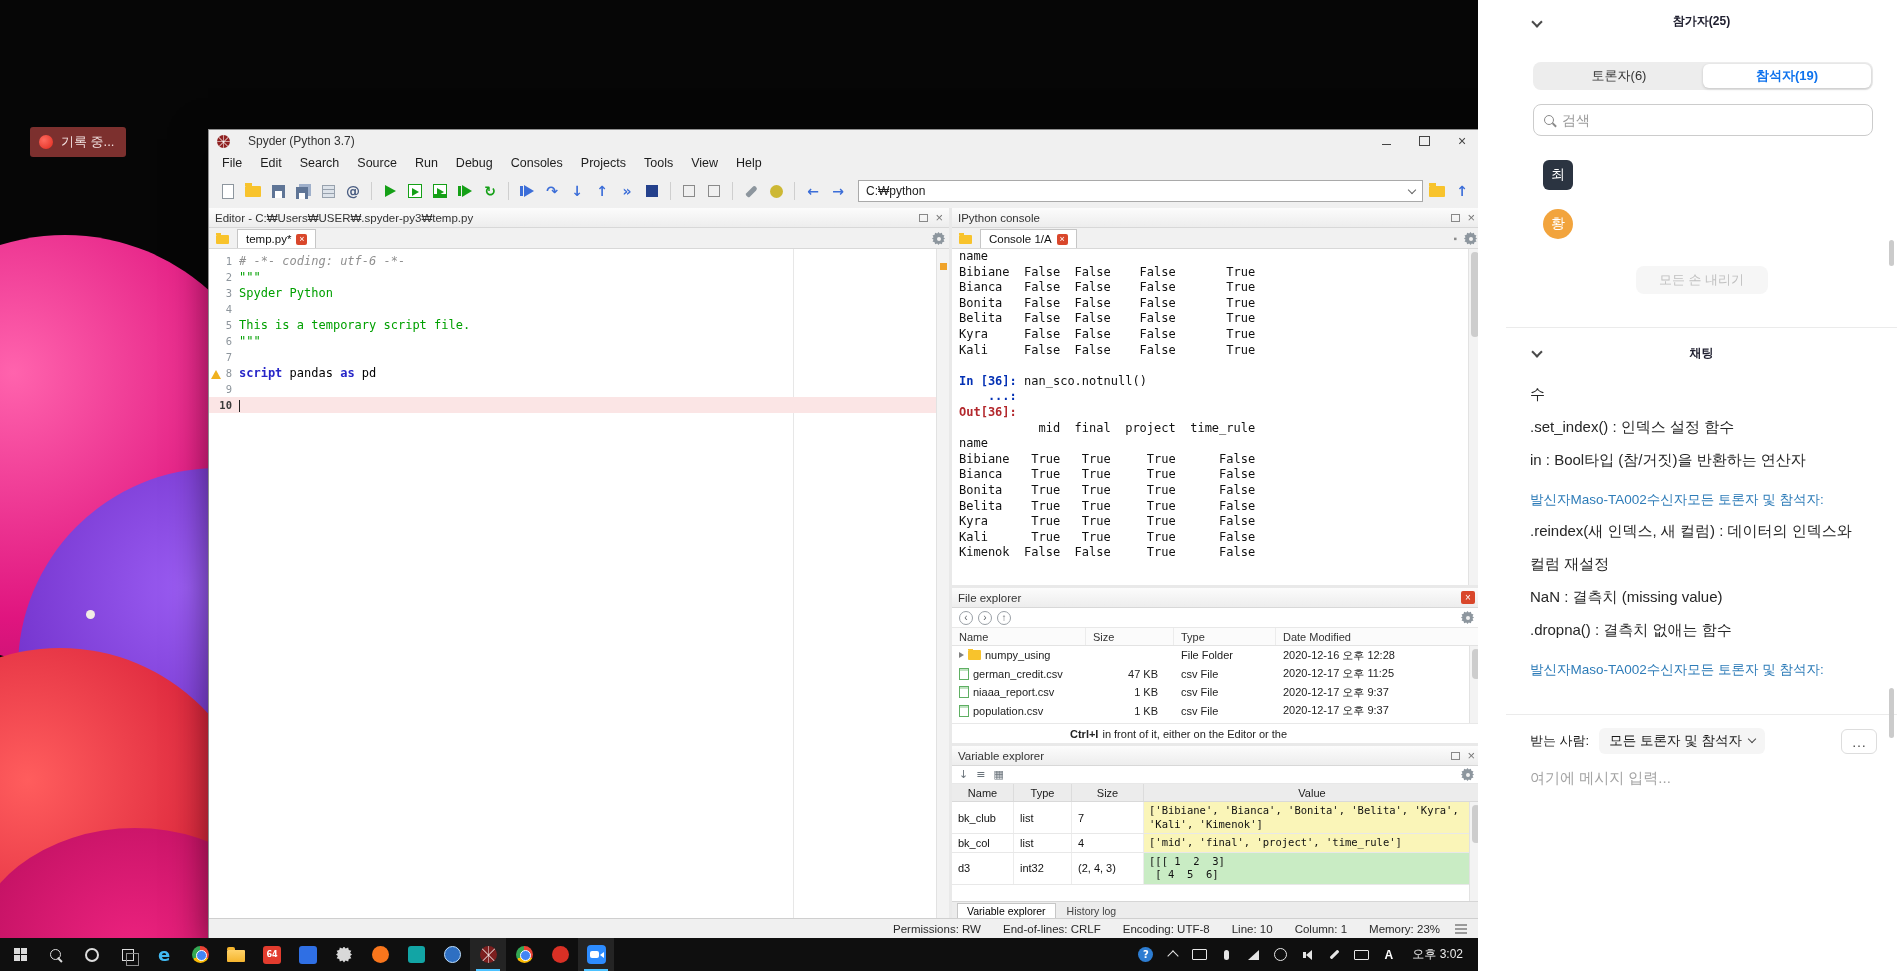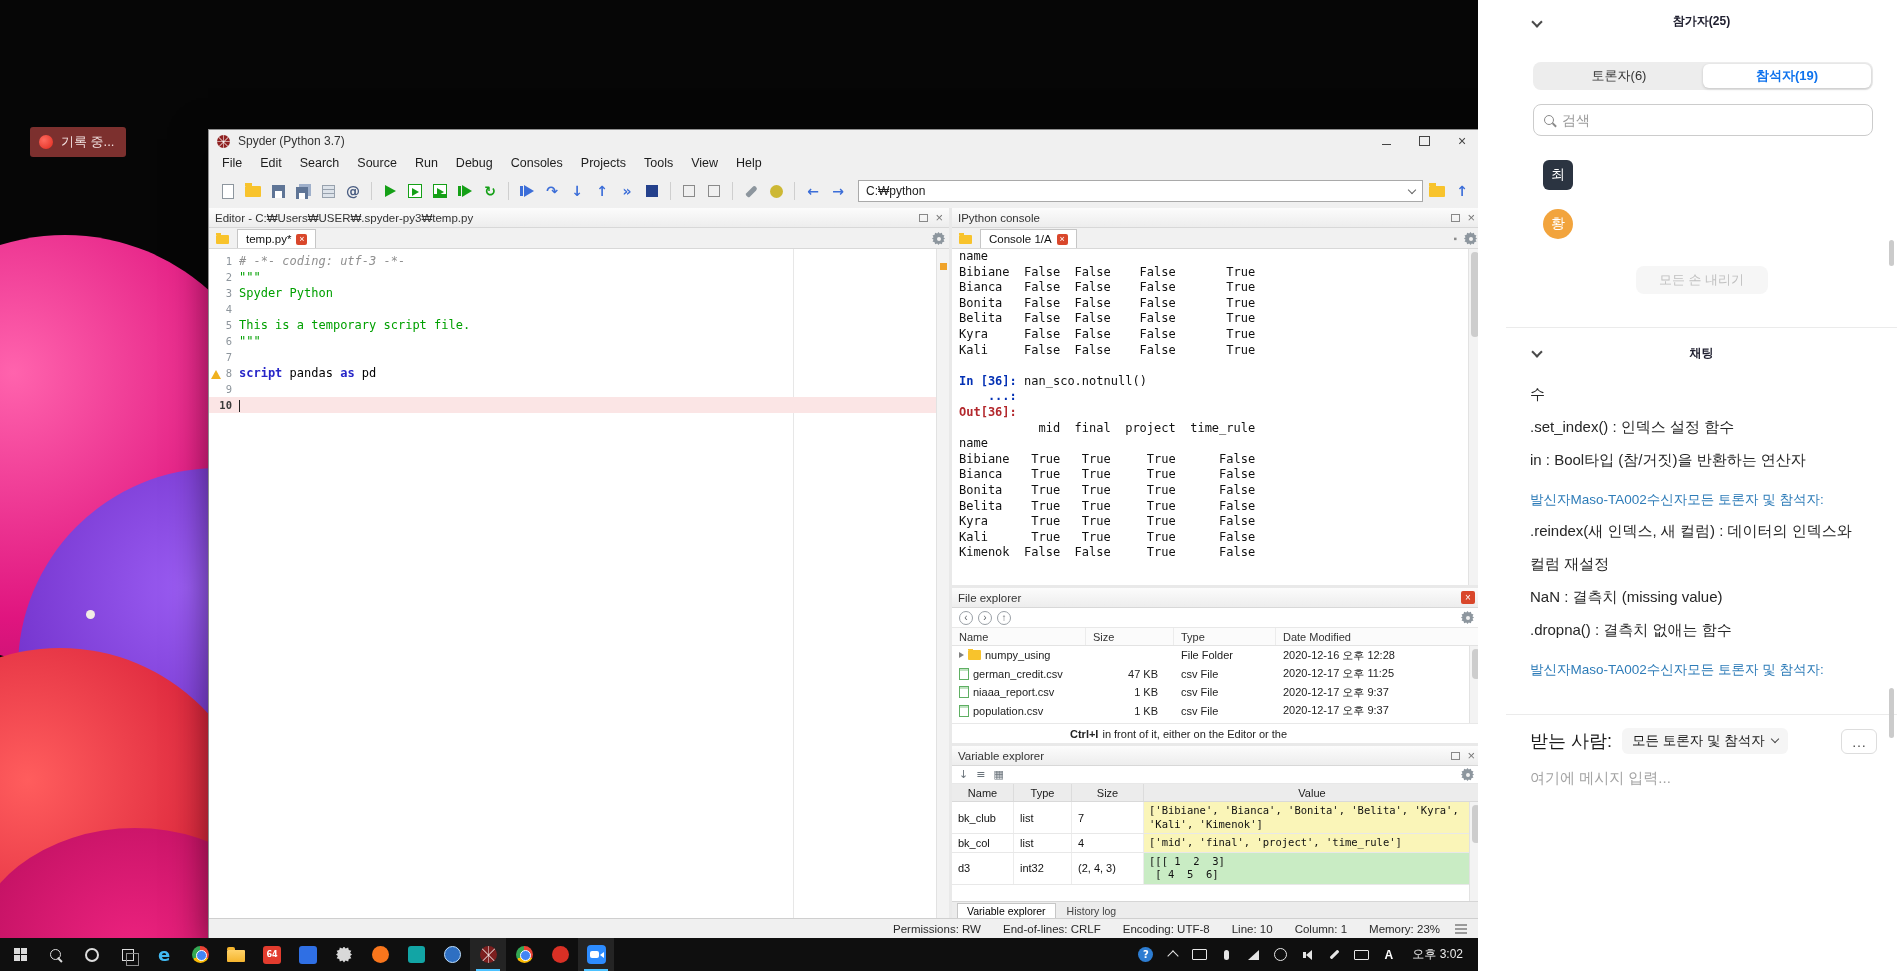--- a/index.html
+++ b/index.html
@@ -15,21 +15,21 @@
 #u4{left:-30px;top:828px;width:330px;height:260px;background:radial-gradient(circle,#ee2380,#b80d5c);}
 #u5{left:1452px;top:185px;width:210px;height:330px;background:radial-gradient(circle at 18% 40%,#ffa63d,#f1660c);}
 #u6{left:1458px;top:470px;width:190px;height:430px;background:radial-gradient(circle at 15% 40%,#f43f5e,#bd1140);}
 .umb-tip{position:absolute;left:86px;top:610px;width:9px;height:9px;border-radius:50%;background:#f2ece4;}
 .record-badge{position:absolute;left:30px;top:127px;height:30px;background:#7c302e;border-radius:3px;display:flex;align-items:center;gap:8px;padding:0 12px 0 9px;z-index:3;}
 .rec-icon{width:14px;height:14px;border-radius:50%;background:radial-gradient(circle at 35% 35%,#ff6a5e,#e02a1e);}
 .rec-text{color:#f3e3e2;font-size:13px;white-space:nowrap;}
 
 
 .spyder-window{position:absolute;left:208px;top:129px;width:1274px;height:810px;background:#f0f0f0;border:1px solid #8f8f8f;box-shadow:0 10px 34px rgba(0,0,0,.5);display:flex;flex-direction:column;z-index:2;}
-.titlebar{height:22px;display:flex;align-items:center;gap:8px;padding:0 0 0 8px;flex:none;}
+.titlebar{height:22px;display:flex;align-items:center;gap:18px;padding:0 0 0 8px;flex:none;}
 .win-ico{width:13px;height:13px;border-radius:50%;background:#8f2020;position:relative;overflow:hidden;flex:none;}
 .web::before{content:'';position:absolute;inset:0;
  background:linear-gradient(45deg,transparent 45%,rgba(255,255,255,.85) 47%,transparent 53%),
  linear-gradient(-45deg,transparent 45%,rgba(255,255,255,.85) 47%,transparent 53%),
  linear-gradient(90deg,transparent 44%,rgba(255,255,255,.85) 48%,transparent 54%),
  linear-gradient(0deg,transparent 44%,rgba(255,255,255,.85) 48%,transparent 54%);}
 .tb-title{font-size:12px;color:#333;flex:1;white-space:nowrap;}
 .win-controls{display:flex;height:100%;}
 .win-btn{width:38px;height:100%;display:flex;align-items:center;justify-content:center;color:#444;}
 .wb-min::before{content:'';width:9px;height:1px;background:#444;margin-top:7px;}
@@ -171,21 +171,21 @@
 .zp-avatar{width:30px;height:30px;display:flex;align-items:center;justify-content:center;color:#fff;font-size:14px;margin-bottom:19px;}
 .zp-lower{margin:27px auto 0;width:132px;height:28px;background:#f6f6f6;border-radius:8px;color:#c0c0c0;font-size:13px;display:flex;align-items:center;justify-content:center;}
 .zp-div{height:1px;background:#ebebeb;margin-top:33px;}
 .zp-chat-header{position:relative;margin-top:17px;height:20px;}
 .zp-chat-header .chev{top:3px;}
 .zp-chat{height:349px;overflow:hidden;padding:12px 38px 0 24px;font-size:15px;line-height:33px;color:#262626;}
 .zp-chat p.msg{margin:0;}
 .zp-chat p.sender{margin:14px 0 5px;font-size:13.5px;line-height:19px;color:#2e7cb8;}
 .zp-div2{height:1px;background:#ebebeb;}
 .zp-footer{display:flex;align-items:center;margin:13px 20px 0 24px;gap:10px;}
-.zp-to-label{font-size:18px;color:#1a1a1a;white-space:nowrap;}
+.zp-to-label{font-size:13px;color:#1a1a1a;white-space:nowrap;}
 .zp-to-pill{display:flex;align-items:center;gap:7px;background:#f5f5f5;border-radius:6px;padding:4px 10px;font-size:13.5px;color:#1a1a1a;white-space:nowrap;}
 .zp-to-pill .chev{position:static;width:6px;height:6px;border-width:1.5px;margin-top:-4px;}
 .zp-more{margin-left:auto;width:36px;height:25px;border:1px solid #ddd;border-radius:6px;text-align:center;color:#555;font-size:15px;line-height:23px;}
 .zp-input{margin:15px 24px 0;font-size:15px;color:#a3a3a3;}
 .zp-thumb{position:absolute;right:3px;width:5px;border-radius:3px;background:#cbcbcb;}
 .zp-thumb.t1{top:240px;height:26px;}
 .zp-thumb.t2{top:688px;height:50px;}
 
 
 .taskbar{position:absolute;left:0;bottom:0;width:1506px;height:33px;background:#0f0f0f;display:flex;align-items:center;z-index:5;padding-left:2px;}
@@ -388,21 +388,21 @@
               <span class="tab-close">×</span>
             </span>
             <span class="tab-spacer"></span>
             <i class="shp shp-gear"></i>
           </div>
           <div class="code-area">
             <i class="guide"></i>
             <div id="code-lines">
                 <div class="code-row">
                   <span class="gutter"><span class="lnum">1</span></span>
-                  <span class="code-text"><span class="tok-com"># -*- coding: utf-3 -*-</span></span>
+                  <span class="code-text"><span class="tok-com"># -*- coding: utf-6 -*-</span></span>
                 </div>
                 <div class="code-row">
                   <span class="gutter"><span class="lnum">2</span></span>
                   <span class="code-text"><span class="tok-str">"""</span></span>
                 </div>
                 <div class="code-row">
                   <span class="gutter"><span class="lnum">3</span></span>
                   <span class="code-text"><span class="tok-str">Spyder Python</span></span>
                 </div>
                 <div class="code-row">

